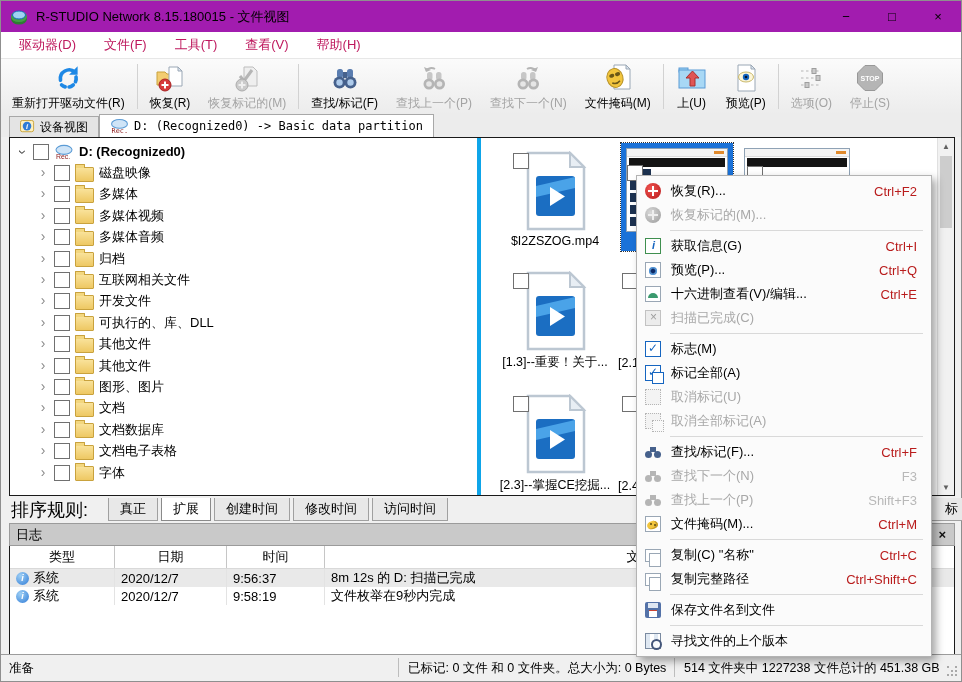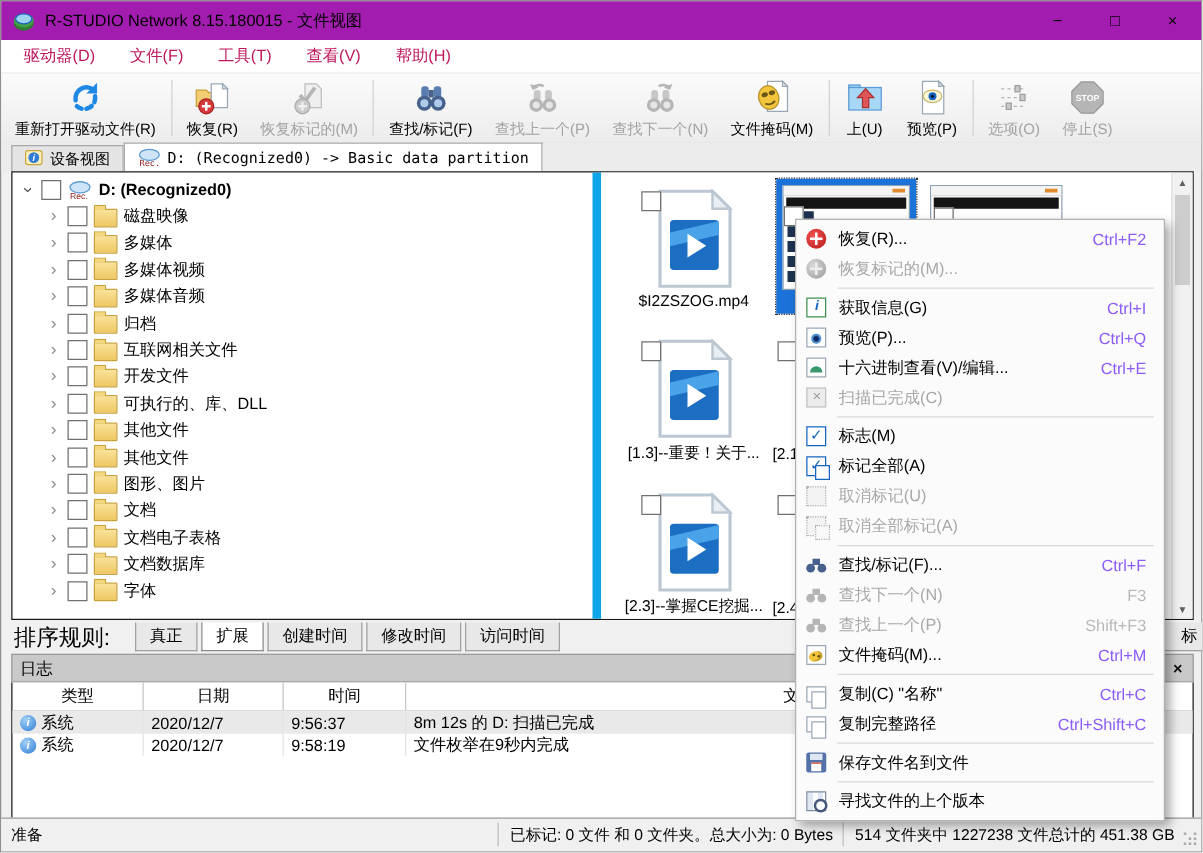--- a/index.html
+++ b/index.html
@@ -25,21 +25,21 @@
   .tico{width:32px;height:32px;display:flex;align-items:center;justify-content:center}
   .tsep{width:1px;background:#d2d2d2;margin:5px 3px}
 
   
   .tabbar{position:absolute;left:0;top:113px;right:0;height:23px;background:#ececec;display:flex;align-items:flex-end;padding-left:8px}
   .vtab{height:21px;display:flex;align-items:center;gap:5px;padding:0 10px;font-size:12px;border:1px solid #a8a8a8;border-bottom:none;background:#e4e4e4;box-sizing:border-box}
   .vtab.active{background:#fff;height:23px;font-family:"DejaVu Sans Mono","Liberation Mono",monospace;font-size:12px}
 
   
   .main{position:absolute;left:8px;top:136px;width:946px;height:359px;border:1px solid #1a1a1a;background:#fff;box-sizing:border-box;display:flex}
-  .tree{width:471px;border-right:7px solid #0ea5e9;box-sizing:border-box;padding-top:3px;overflow:hidden}
+  .tree{width:471px;border-right:4px solid #0ea5e9;box-sizing:border-box;padding-top:3px;overflow:hidden}
   .trow{height:21.4px;display:flex;align-items:center;gap:5px;padding-left:6px;white-space:nowrap}
   .trow.child{padding-left:27px}
   .chev{width:12px;height:14px;color:#8a8a8a;font-size:14px;line-height:12px;text-align:center}
   .chev::before{content:"\203A"}
   .chev.exp{transform:rotate(90deg);color:#444}
   .cb{width:14px;height:14px;border:1px solid #707070;background:#fff;flex:0 0 auto}
   .fold{width:17px;height:13px;background:linear-gradient(#f9e29a,#eec863);border:1px solid #c9a23d;border-radius:1px;position:relative;flex:0 0 auto;margin-top:2px}
   .fold::before{content:"";position:absolute;top:-4px;left:-1px;width:8px;height:3px;background:#f3d77f;border:1px solid #c9a23d;border-bottom:none;border-radius:1px 1px 0 0}
   .tlbl{font-size:13px;color:#000}
   .trow.root .tlbl{font-weight:bold}
@@ -90,21 +90,21 @@
   .st1{left:8px}.st2{left:407px}.st3{left:683px}
   .stsep{position:absolute;top:3px;width:1px;height:19px;background:#bdbdbd}
   .ssep1{left:397px}.ssep2{left:673px}
   .grip{position:absolute;right:3px;bottom:4px;width:11px;height:11px}
   .grip::before{content:"";position:absolute;left:0;top:0;width:2px;height:2px;background:#a9a9a9;box-shadow:8px 0 0 #a9a9a9,8px 4px 0 #a9a9a9,8px 8px 0 #a9a9a9,4px 4px 0 #a9a9a9,4px 8px 0 #a9a9a9,0 8px 0 #a9a9a9;transform:translate(0,0)}
 
   
   .cmenu{position:absolute;left:635px;top:174px;width:296px;background:#fbfbfb;border:1px solid #b3b3b3;box-shadow:4px 4px 8px rgba(0,0,0,.35);z-index:50;padding:3px 0;box-sizing:border-box}
   .mi{display:flex;align-items:center;height:24px;padding:0 14px 0 8px;gap:10px;font-size:13px;color:#000}
   .mi .milbl{flex:1;white-space:nowrap}
-  .mi .misc{color:#8b5cf6;white-space:nowrap}
+  .mi .misc{color:#b91c1c;white-space:nowrap}
   .mi.dis{color:#a8a8a8}
   .mi.dis .misc{color:#b8b8b8}
   .msep{height:1px;background:#d9d9d9;margin:3px 8px 3px 33px}
 
   
   .ic{position:relative;width:16px;height:16px;flex:0 0 16px}
   .ic-recover{background:radial-gradient(circle at 35% 35%,#ef5350,#c62828 75%);border-radius:50%}
   .ic-recover::before{content:"";position:absolute;left:7px;top:3px;width:2px;height:10px;background:#fff}
   .ic-recover::after{content:"";position:absolute;left:3px;top:7px;width:10px;height:2px;background:#fff}
   .ic-recover.gray{background:radial-gradient(circle at 35% 35%,#d9d9d9,#a9a9a9 75%)}
@@ -422,27 +422,27 @@
       <div class="trow child">
           <span class="chev"></span>
           <span class="cb"></span>
           <span class="fold"></span>
           <span class="tlbl">文档</span>
         </div>
       <div class="trow child">
           <span class="chev"></span>
           <span class="cb"></span>
           <span class="fold"></span>
+          <span class="tlbl">文档数据库</span>
+        </div>
+      <div class="trow child">
+          <span class="chev"></span>
+          <span class="cb"></span>
+          <span class="fold"></span>
           <span class="tlbl">文档电子表格</span>
-        </div>
-      <div class="trow child">
-          <span class="chev"></span>
-          <span class="cb"></span>
-          <span class="fold"></span>
-          <span class="tlbl">文档数据库</span>
         </div>
       <div class="trow child">
           <span class="chev"></span>
           <span class="cb"></span>
           <span class="fold"></span>
           <span class="tlbl">字体</span>
         </div>
     </div>
 
     <div class="files">

